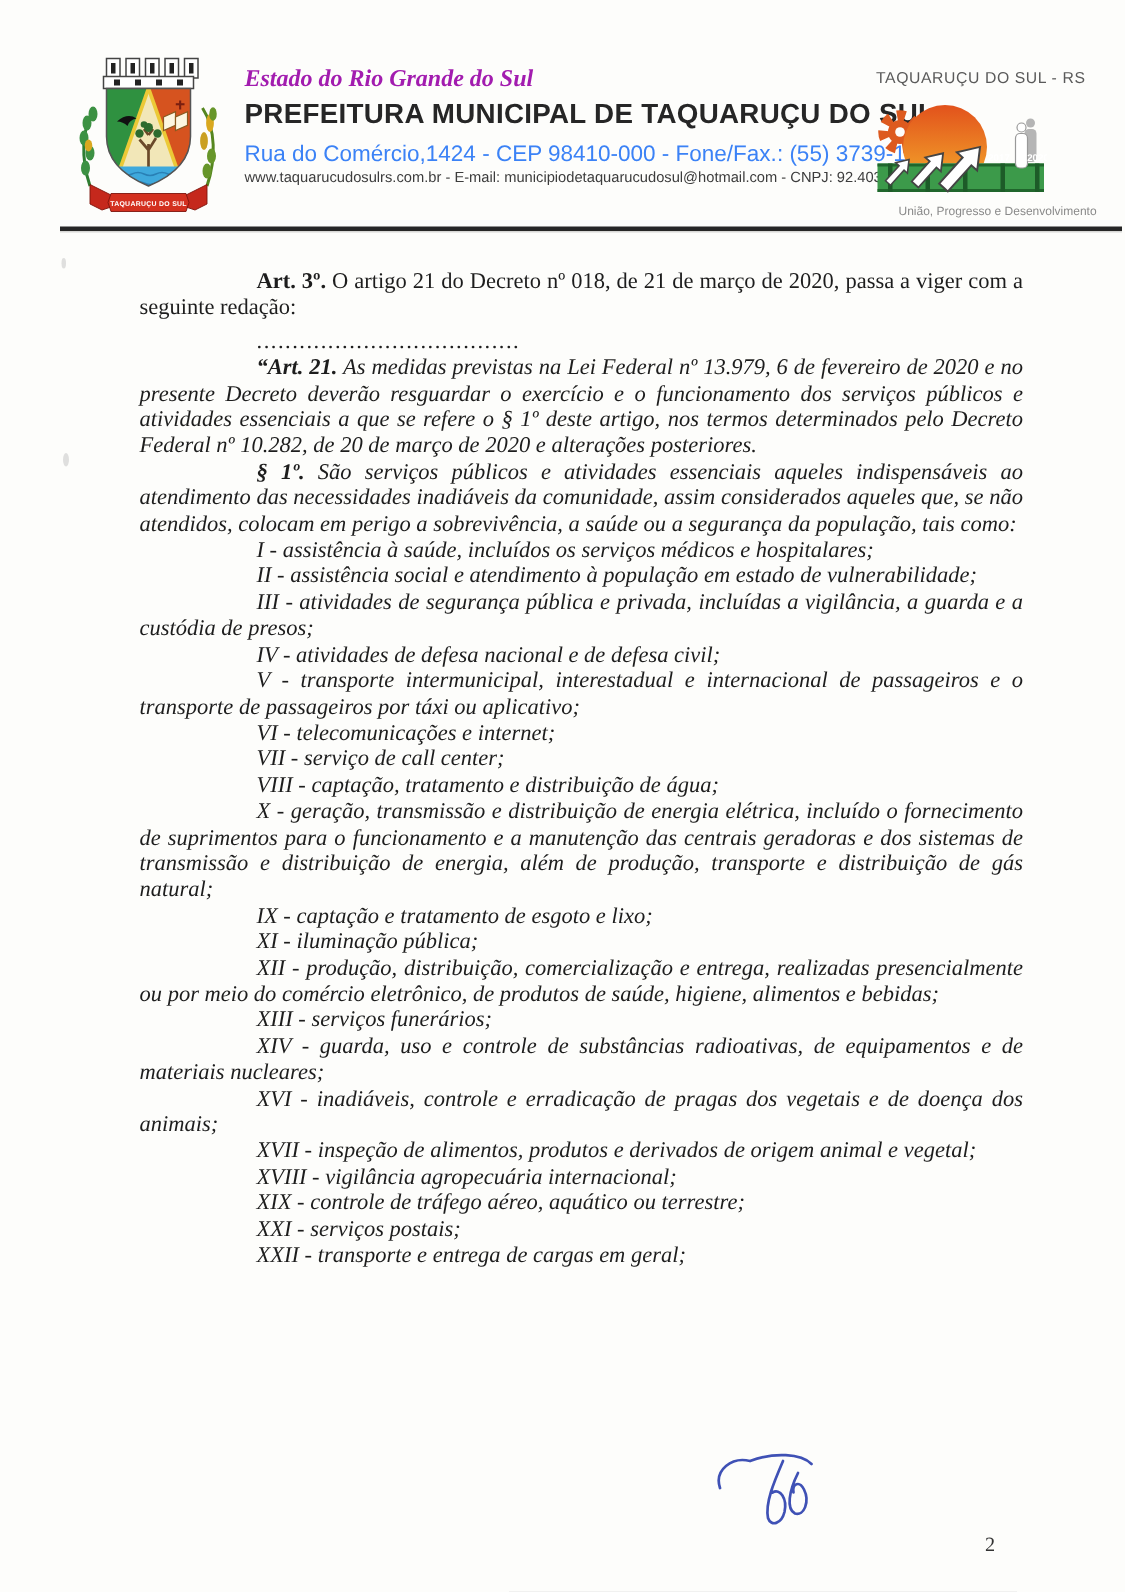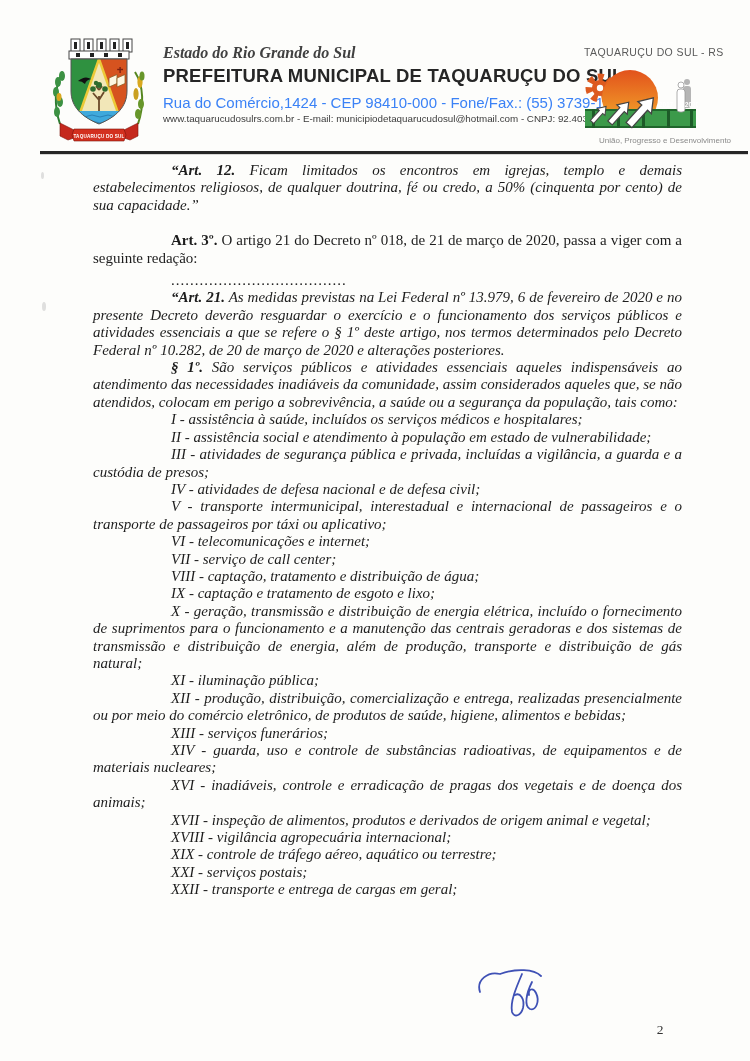--- a/index.html
+++ b/index.html
@@ -4,21 +4,21 @@
 <style>
   html,body{margin:0;padding:0;background:#e8e8e8;}
   .page{
     position:relative;width:750px;height:1061px;margin:0 auto;
     background:#fdfdfb;overflow:hidden;
     font-family:"Liberation Serif",serif;color:#1d1d1d;
   }
   
   .coat{position:absolute;left:46px;top:34px;width:106px;height:118px;}
   .head-center{position:absolute;left:163px;top:44px;width:410px;}
-  .state{font-family:"Liberation Serif",serif;font-style:italic;font-weight:bold;font-size:16px;color:#404040;}
+  .state{font-family:"Liberation Serif",serif;font-style:italic;font-weight:bold;font-size:16px;color:#a21caf;}
   .muni{font-family:"Liberation Sans",sans-serif;font-weight:bold;font-size:18.5px;letter-spacing:.2px;color:#262626;margin-top:3px;white-space:nowrap;}
   .addr{font-family:Liberation Sans, sans-serif;font-size:15px;color:#3b82f6;margin-top:7px;white-space:nowrap;}
   .contact{font-family:"Liberation Sans",sans-serif;font-size:9.8px;color:#3c3c3c;margin-top:2px;white-space:nowrap;}
   .head-right{position:absolute;left:584px;top:46px;width:162px;}
   .logo-title{font-family:"Liberation Sans",sans-serif;font-size:10.5px;letter-spacing:.4px;color:#5a5a5a;white-space:nowrap;}
   .muni-logo{position:absolute;left:0;top:24px;width:114px;height:60px;}
   .motto{position:absolute;left:15px;top:90px;font-family:"Liberation Sans",sans-serif;font-size:8px;color:#8a8a8a;white-space:nowrap;}
   .rule{position:absolute;left:40px;top:151px;width:708px;height:2.5px;background:#262626;box-shadow:0 1px 0 rgba(0,0,0,.15);}
   
   .doc-body{
@@ -174,35 +174,34 @@
     </svg>
     <div class="motto">União, Progresso e Desenvolvimento</div>
   </div>
 
   <div class="rule"></div>
 
   <div class="artifact" style="left:41px;top:172px;width:3px;height:7px;"></div>
   <div class="artifact" style="left:42px;top:302px;width:4px;height:9px;"></div>
 
   <main class="doc-body">
-      <p><b>“Art. 12.</b> Ficam limitados os encontros em igrejas, templo e demais estabelecimentos religiosos, de qualquer doutrina, fé ou credo, a 50% (cinquenta por cento) de sua capacidade.”</p>
       <p class="plain gap-lg"><b>Art. 3º.</b> O artigo 21 do Decreto nº 018, de 21 de março de 2020, passa a viger com a seguinte redação:</p>
       <p class="plain dots gap-sm">.....................................</p>
       <p><b>“Art. 21.</b> As medidas previstas na Lei Federal nº 13.979, 6 de fevereiro de 2020 e no presente Decreto deverão resguardar o exercício e o funcionamento dos serviços públicos e atividades essenciais a que se refere o § 1º deste artigo, nos termos determinados pelo Decreto Federal nº 10.282, de 20 de março de 2020 e alterações posteriores.</p>
       <p><b>§ 1º.</b> São serviços públicos e atividades essenciais aqueles indispensáveis ao atendimento das necessidades inadiáveis da comunidade, assim considerados aqueles que, se não atendidos, colocam em perigo a sobrevivência, a saúde ou a segurança da população, tais como:</p>
       <p>I - assistência à saúde, incluídos os serviços médicos e hospitalares;</p>
       <p>II - assistência social e atendimento à população em estado de vulnerabilidade;</p>
       <p>III - atividades de segurança pública e privada, incluídas a vigilância, a guarda e a custódia de presos;</p>
       <p>IV - atividades de defesa nacional e de defesa civil;</p>
       <p>V - transporte intermunicipal, interestadual e internacional de passageiros e o transporte de passageiros por táxi ou aplicativo;</p>
       <p>VI - telecomunicações e internet;</p>
       <p>VII - serviço de call center;</p>
       <p>VIII - captação, tratamento e distribuição de água;</p>
+      <p>X - geração, transmissão e distribuição de energia elétrica, incluído o fornecimento de suprimentos para o funcionamento e a manutenção das centrais geradoras e dos sistemas de transmissão e distribuição de energia, além de produção, transporte e distribuição de gás natural;</p>
       <p>IX - captação e tratamento de esgoto e lixo;</p>
-      <p>X - geração, transmissão e distribuição de energia elétrica, incluído o fornecimento de suprimentos para o funcionamento e a manutenção das centrais geradoras e dos sistemas de transmissão e distribuição de energia, além de produção, transporte e distribuição de gás natural;</p>
       <p>XI - iluminação pública;</p>
       <p>XII - produção, distribuição, comercialização e entrega, realizadas presencialmente ou por meio do comércio eletrônico, de produtos de saúde, higiene, alimentos e bebidas;</p>
       <p>XIII - serviços funerários;</p>
       <p>XIV - guarda, uso e controle de substâncias radioativas, de equipamentos e de materiais nucleares;</p>
       <p>XVI - inadiáveis, controle e erradicação de pragas dos vegetais e de doença dos animais;</p>
       <p>XVII - inspeção de alimentos, produtos e derivados de origem animal e vegetal;</p>
       <p>XVIII - vigilância agropecuária internacional;</p>
       <p>XIX - controle de tráfego aéreo, aquático ou terrestre;</p>
       <p>XXI - serviços postais;</p>
       <p>XXII - transporte e entrega de cargas em geral;</p>

